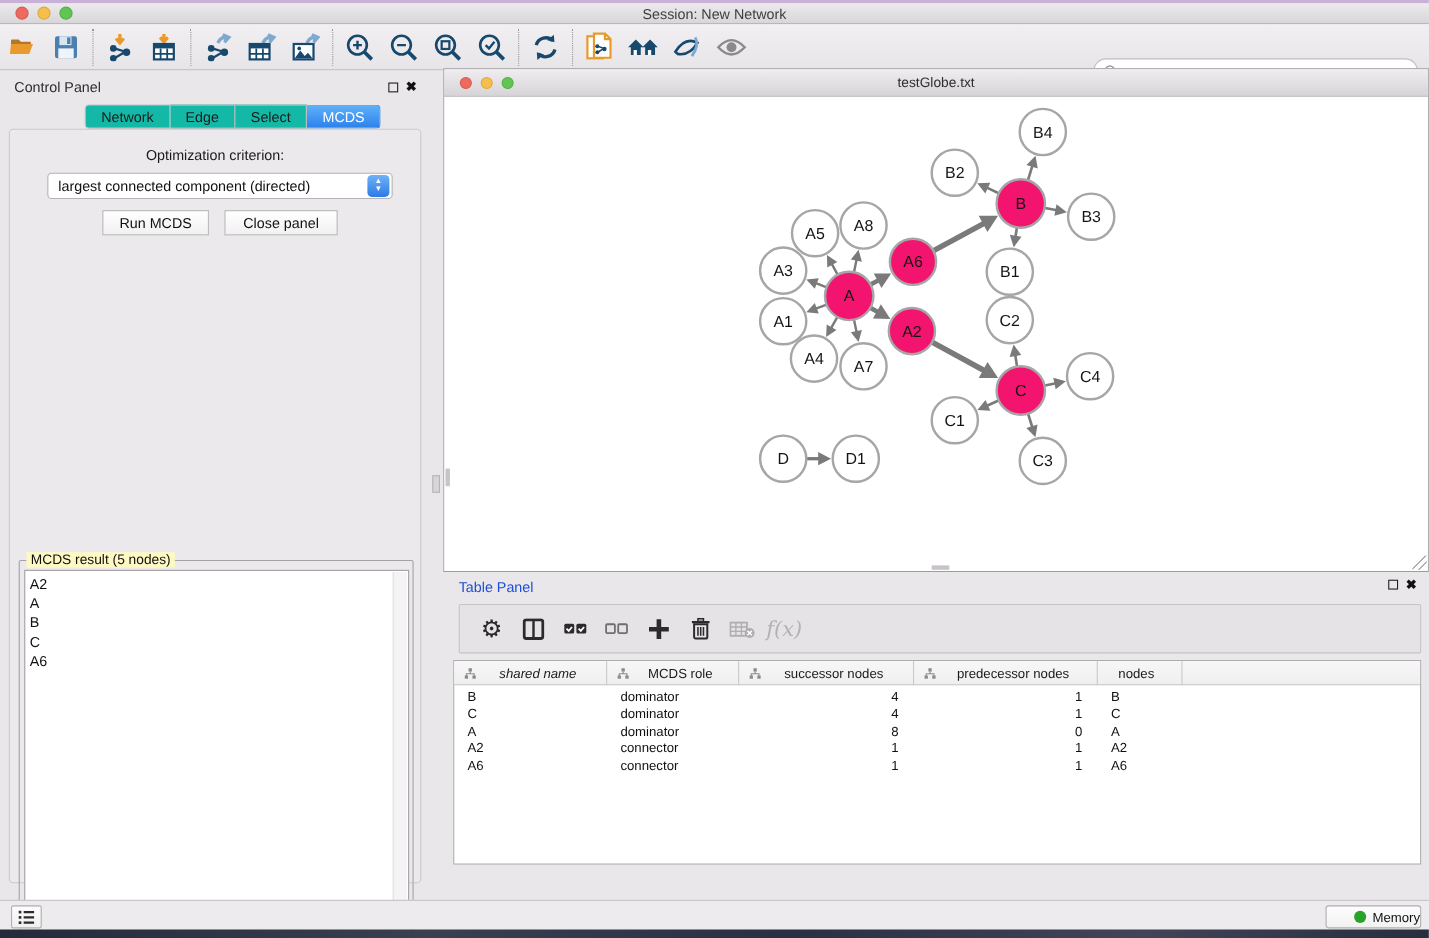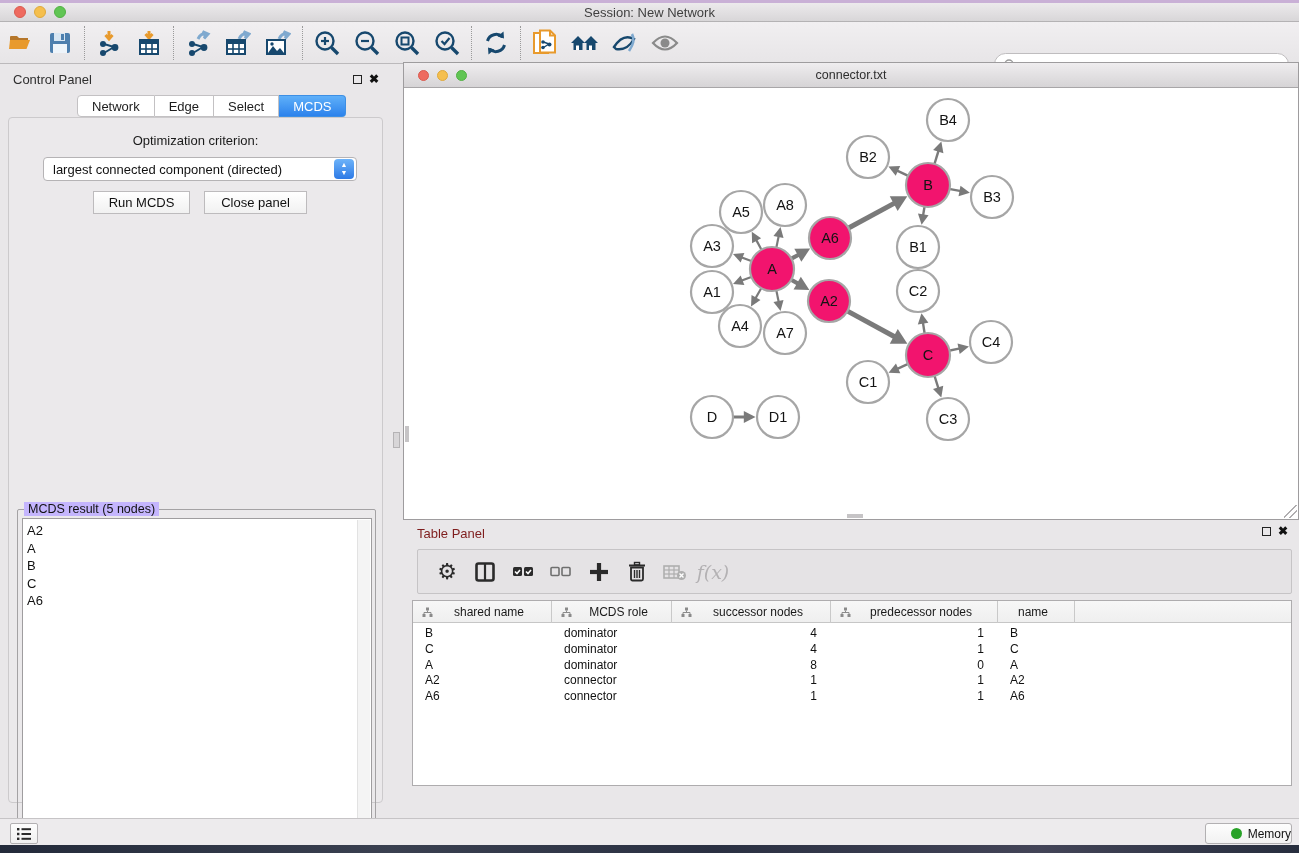--- a/index.html
+++ b/index.html
@@ -30,42 +30,42 @@
   #search-input { border:none; outline:none; flex:1; font-size:12px; background:transparent; height:100%; }
 
   
   #control-panel { left:0; top:64px; width:390px; height:754px; background:#e9e7e9; }
   #cp-header { position:absolute; left:0; top:6px; width:100%; height:20px;padding-left:12px; }
   #cp-title { position:absolute; left:13px; top:2px; font-size:13px; color:#2e2e2e; }
   .panel-float { position:absolute; width:9px; height:9px; border:1.5px solid #222; top:5px; }
   .panel-close { position:absolute; top:2px; font-size:12px; font-weight:bold; color:#111; }
   #cp-float { right:28px; } #cp-close { right:11px; }
   #cp-tabs { position:absolute; left:77px; top:31px; height:22px; display:flex; }
-  .cp-tab { height:22px; padding:0 14px; font-size:13px; color:#1c1c1c; background:#ffffff;
+  .cp-tab { height:22px; padding:0 14px; font-size:13px; color:#1c1c1c; background:#14b8a6;
     border:1px solid #c3c1c3; border-left:none; display:flex; align-items:center; }
   .cp-tab:first-child { border-left:1px solid #c3c1c3; border-radius:4px 0 0 4px; }
   .cp-tab:last-child { border-radius:0 4px 4px 0; }
   .cp-tab.active { background:linear-gradient(#5fb0f9,#2c82ec); color:#fff; border-color:#3d8fe4; }
   #cp-content { position:absolute; left:8px; top:53px; width:375px; height:686px;
     background:#ebe9eb; border:1px solid #cccacc; border-radius:4px; }
   #opt-label { position:absolute; left:0; width:100%; top:15px; text-align:center; font-size:13px; color:#1a1a1a; }
   #criterion-select { position:absolute; left:34px; top:39px; width:314px; height:24px; background:#fff;
     border:1px solid #b5b3b5; border-radius:4px; display:flex; align-items:center; }
   #criterion-value { flex:1; font-size:13px; color:#111; padding-left:9px; white-space:nowrap; }
   #criterion-stepper { width:20px; height:20px; margin-right:2px; border-radius:4px;
     background:linear-gradient(#6db3f9,#2d7ae6); color:#fff; font-size:7px; line-height:8px;
     display:flex; flex-direction:column; align-items:center; justify-content:center; }
   .cp-btn { position:absolute; top:73px; height:23px; background:linear-gradient(#fff,#f1f1f1);
     border:1px solid #bdbbbd; border-radius:0; font-size:13px; color:#111;
     display:flex; align-items:center; justify-content:center; }
   #run-btn { left:84px; width:97px; }
   #closepanel-btn { left:195px; width:103px; }
   #mcds-group { position:absolute; left:8px; top:391px; width:359px; height:340px;
     border:1px solid #a4a2a4; border-radius:2px; }
-  #mcds-group-title { position:absolute; left:6px; top:-8px; background:#c4b5fd; padding:0 4px;
+  #mcds-group-title { position:absolute; left:6px; top:-8px; background:#fef9c3; padding:0 4px;
     font-size:12.5px; color:#111; }
   #mcds-list { position:absolute; left:4px; top:8px; width:350px; height:326px; background:#fff;
     border:1px solid #9f9d9f; overflow:hidden; }
   .mcds-item { font-size:13px; color:#111; padding-left:4px; line-height:17.5px; }
   #mcds-scroll { position:absolute; right:1px; top:1px; width:13px; height:324px;
     background:#f4f4f4; border-left:1px solid #e2e2e2; }
 
   
   #divider { left:390px; top:64px; width:13px; height:754px; background:#e9e7e9; }
   #divider-grip { position:absolute; left:3px; top:368px; width:7px; height:16px;
@@ -82,21 +82,21 @@
   #graph-svg { position:absolute; left:0; top:0; }
   .scroll-nub-v { position:absolute; left:1px; top:338px; width:4px; height:16px; background:#c6c4c6; }
   .scroll-nub-h { position:absolute; left:443px; bottom:1px; width:16px; height:4px; background:#c6c4c6; }
   #net-grip { position:absolute; right:1px; bottom:1px; width:13px; height:13px;
     background:
       linear-gradient(135deg, transparent 44%, #b0aeb0 44%, #b0aeb0 50%, transparent 50%,
       transparent 69%, #b0aeb0 69%, #b0aeb0 75%, transparent 75%); }
 
   
   #table-panel { left:403px; top:522px; width:896px; height:296px; background:#e9e7e9; }
-  #tp-title { position:absolute; left:14px; top:4px; font-size:13px; color:#7f1d1d; }
+  #tp-title { position:absolute; left:14px; top:4px; font-size:13px; color:#1d4ed8; }
   #tp-float { right:28px; } #tp-close { right:11px; }
   #tp-toolbar { position:absolute; left:14px; top:27px; width:875px; height:45px;
     background:#e5e3e5; border:1px solid #c6c4c6; border-radius:2px;
     display:flex; align-items:center; padding-left:10px; }
   .tp-icon { width:38px; height:36px; display:flex; align-items:center; justify-content:center; }
   .gear-glyph { font-size:22px; color:#2b2b2b; line-height:1; }
   .fx-glyph { font-family:"DejaVu Serif", serif; font-style:italic; font-size:19px; color:#b3b1b3; }
   #node-table { position:absolute; left:9px; top:78px; width:880px; height:186px; background:#fff;
     border:1px solid #aeacae; }
   #nt-header { position:absolute; left:0; top:0; height:22px; width:100%; display:flex;
@@ -349,21 +349,21 @@
 
 <div id="divider" class="abs">
   <div id="divider-grip"></div>
 </div>
 
 <div id="net-window" class="abs">
   <div id="net-titlebar">
     <span class="tl red" style="width:11px;height:11px;"></span>
     <span class="tl yellow" style="width:11px;height:11px;"></span>
     <span class="tl green" style="width:11px;height:11px;"></span>
-    <span id="net-title">connector.txt</span>
+    <span id="net-title">testGlobe.txt</span>
   </div>
   <div id="net-canvas">
     <svg id="graph-svg" width="894" height="431">
         <line x1="358.4445610618003" y1="163.43032195234252" x2="351.8969293046533" y2="151.39112807629803" stroke="#7a7a7a" stroke-width="2.2"></line>
         <polygon points="347.74986880547465,143.76588780361467 357.12020964424244,150.25788384222412 348.1069648057942,155.15982401752055" fill="#7a7a7a"></polygon>
         <line x1="371.9811984858021" y1="161.40025360835892" x2="374.7933115606345" y2="147.55600462456843" stroke="#7a7a7a" stroke-width="2.2"></line>
         <polygon points="376.52115170347264,139.0497146905962 379.5220566236553,150.04716301554976 369.4673867247434,148.00480819233326" fill="#7a7a7a"></polygon>
         <line x1="349.325077653959" y1="173.84127976735095" x2="337.11420393747795" y2="169.16044484269986" stroke="#7a7a7a" stroke-width="2.2"></line>
         <polygon points="329.00928763929613,166.05356026173018 340.3510348531055,164.90723127838902 336.67861137375655,174.48746644190805" fill="#7a7a7a"></polygon>
         <line x1="349.325077653959" y1="188.15872023264905" x2="337.11420393747795" y2="192.83955515730014" stroke="#7a7a7a" stroke-width="2.2"></line>
@@ -549,21 +549,21 @@
         <path d="M16.5 10.5 l4 4 M20.5 10.5 l-4 4" stroke="#fff" stroke-width="1.4"></path>
       </svg>
     </div>
     <div class="tp-icon">
       <span class="fx-glyph">f(x)</span>
     </div>
   </div>
 
   <div id="node-table">
     <div id="nt-header">
-        <div class="nt-hcell" style="width: 139px;">
+        <div class="nt-hcell" style="width: 139px; font-style: italic;">
           <svg width="11" height="11" viewBox="0 0 11 11" style="margin-left: 9px;" class="hicon">
             <rect x="4" y="0.5" width="3" height="3" fill="#8a8a8a"></rect>
             <rect x="0.5" y="7" width="3" height="3" fill="#8a8a8a"></rect>
             <rect x="7.5" y="7" width="3" height="3" fill="#8a8a8a"></rect>
             <path d="M5.5 3.5 v2 M2 7 v-1.5 h7 V7" fill="none" stroke="#8a8a8a" stroke-width="1"></path>
           </svg>
           <span class="hlabel">shared name</span>
         </div>
         <div class="nt-hcell" style="width: 120px;">
           <svg width="11" height="11" viewBox="0 0 11 11" style="margin-left: 9px;" class="hicon">
@@ -586,21 +586,21 @@
         <div class="nt-hcell" style="width: 167px;">
           <svg width="11" height="11" viewBox="0 0 11 11" style="margin-left: 9px;" class="hicon">
             <rect x="4" y="0.5" width="3" height="3" fill="#8a8a8a"></rect>
             <rect x="0.5" y="7" width="3" height="3" fill="#8a8a8a"></rect>
             <rect x="7.5" y="7" width="3" height="3" fill="#8a8a8a"></rect>
             <path d="M5.5 3.5 v2 M2 7 v-1.5 h7 V7" fill="none" stroke="#8a8a8a" stroke-width="1"></path>
           </svg>
           <span class="hlabel">predecessor nodes</span>
         </div>
         <div class="nt-hcell" style="width: 77px;">
-          <span class="hlabel">name</span>
+          <span class="hlabel">nodes</span>
         </div>
       </div>
     <div id="nt-body">
         <div class="nt-row" style="top: 24px;">
           <div class="nt-cell" style="width: 139px; text-align: left; padding: 0px 0px 0px 12px;">B</div>
           <div class="nt-cell" style="width: 120px; text-align: left; padding: 0px 0px 0px 12px;">dominator</div>
           <div class="nt-cell" style="width: 159px; text-align: right; padding: 0px 14px 0px 0px;">4</div>
           <div class="nt-cell" style="width: 167px; text-align: right; padding: 0px 14px 0px 0px;">1</div>
           <div class="nt-cell" style="width: 77px; text-align: left; padding: 0px 0px 0px 12px;">B</div>
         </div>

